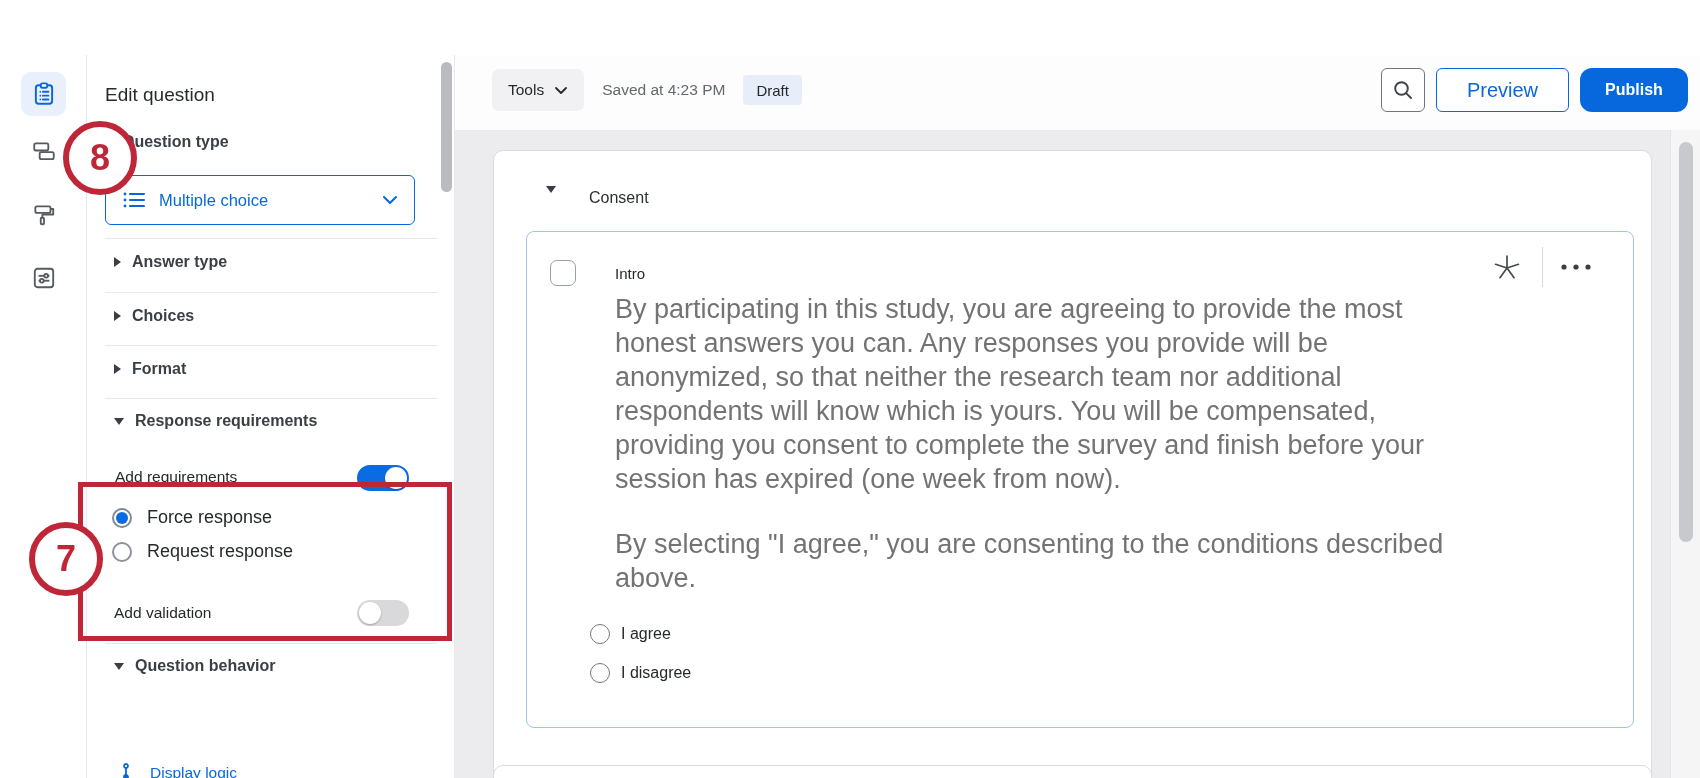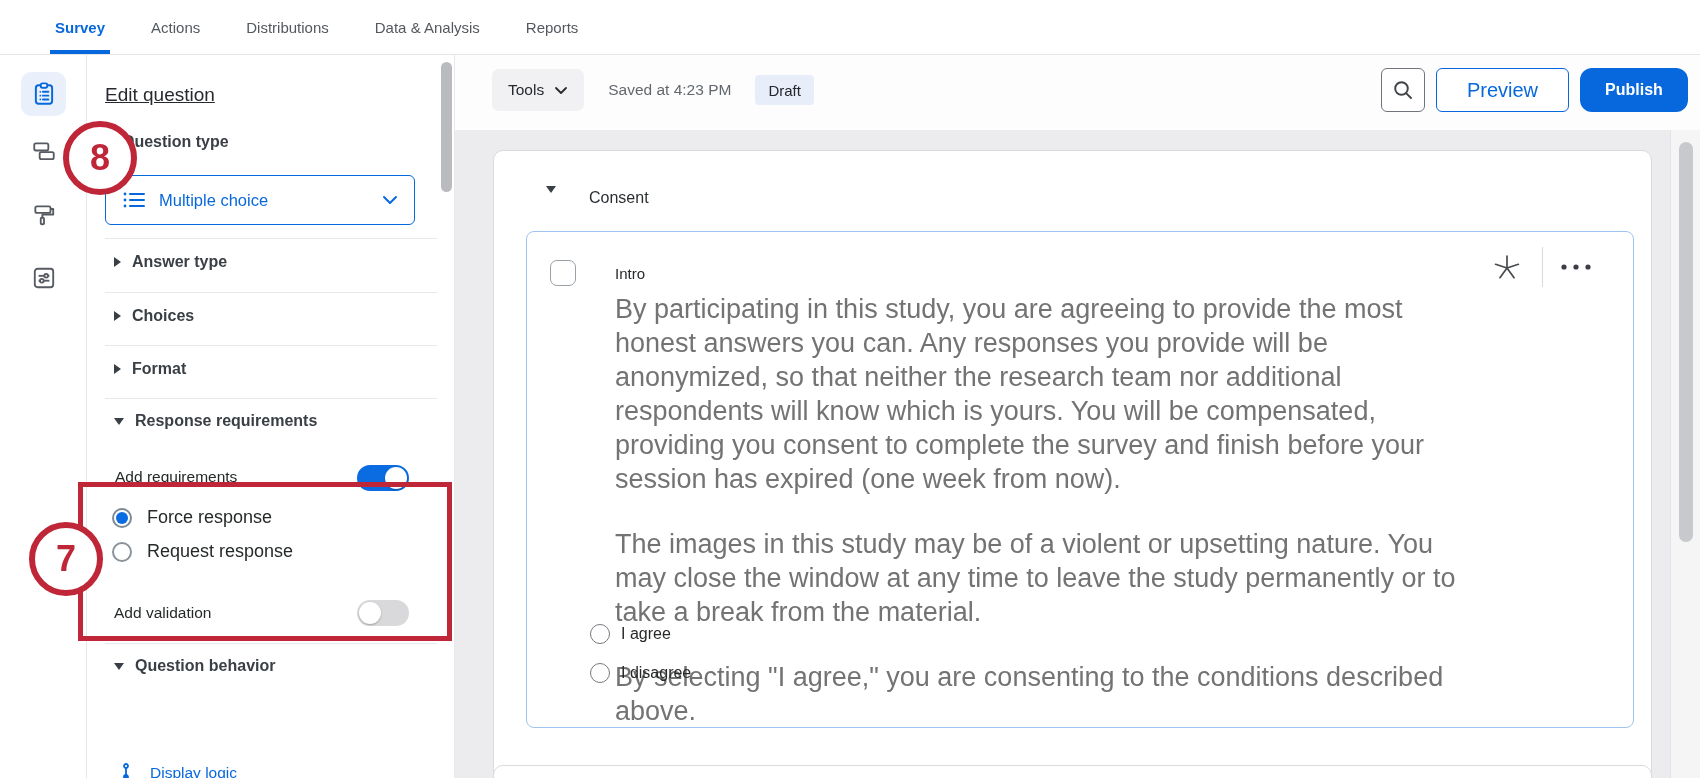--- a/index.html
+++ b/index.html
@@ -14,21 +14,21 @@
   .nav-item.active { color:#0768dd; font-weight:bold; }
   .nav-item.active::after { content:""; position:absolute; left:18px; right:18px; bottom:0; height:4px; background:#0768dd; }
 
   
   .rail { position:absolute; left:0; top:55px; width:87px; bottom:0; background:#fff; border-right:1px solid #e7e8ea; z-index:4; }
   .rail-btn { position:absolute; left:21px; width:45px; height:44px; border-radius:10px; display:flex; align-items:center; justify-content:center; cursor:pointer; }
   .rail-btn.active { background:#e9f0fc; }
 
   
   .panel { position:absolute; left:87px; top:55px; width:368px; bottom:0; background:#fff; overflow:hidden; z-index:3; border-right:1px solid #e7e8ea; }
-  .panel-title { position:absolute; left:18px; top:29px; font-size:19px; color:#26292d;text-decoration:underline; }
+  .panel-title { position:absolute; left:18px; top:29px; font-size:19px; color:#26292d; }
   .qtype-label { position:absolute; left:35px; top:78px; font-size:16px; font-weight:bold; color:#3a3f45; }
   .qtype-dd { position:absolute; left:18px; top:120px; width:310px; height:50px; border:1px solid #0768dd; border-radius:6px;
     background:#fff; display:flex; align-items:center; padding:0 16px; cursor:pointer; }
   .qtype-dd .dd-text { color:#0768dd; font-size:16.5px; margin-left:13px; flex:1; }
   .divider { position:absolute; left:18px; width:332px; height:1px; background:#e7e8ea; }
   .sec { position:absolute; left:27px; display:flex; align-items:center; gap:11px; font-size:16px; font-weight:bold; color:#3a3f45; cursor:pointer; }
   .tri-r { width:0; height:0; border-left:7px solid #3a3f45; border-top:5px solid transparent; border-bottom:5px solid transparent; }
   .tri-d { width:0; height:0; border-top:7px solid #3a3f45; border-left:5px solid transparent; border-right:5px solid transparent; }
   .ctl-row { position:absolute; left:28px; font-size:15.5px; color:#26292a; display:flex; align-items:center; }
   .toggle { position:absolute; left:270px; width:52px; height:26px; border-radius:13px; cursor:pointer; }
@@ -39,21 +39,21 @@
   .toggle.off .knob { left:2px; }
   .radio-row { position:absolute; left:25px; display:flex; align-items:center; gap:15px; font-size:18px; color:#26292a; cursor:pointer; }
   .radio { width:20px; height:20px; border-radius:50%; border:2px solid #8b929a; background:#fff; position:relative; }
   .radio.checked { border-color:#7e8a96; }
   .radio.checked::after { content:""; position:absolute; left:2px; top:2px; width:12px; height:12px; border-radius:50%; background:#0b6be0; }
   .dl-row { position:absolute; left:35px; top:708px; display:flex; align-items:center; gap:14px; color:#0768dd; font-size:15.5px; cursor:pointer; }
   .panel-thumb { position:absolute; right:2px; top:7px; width:11px; height:130px; border-radius:6px; background:#b9bbbe; }
 
   
   .main { position:absolute; left:455px; top:55px; right:0; bottom:0; background:#fdfdfd; }
-  .toolbar-left { position:absolute; left:37px; top:13px; height:44px; display:flex; align-items:center; gap:24px; }
+  .toolbar-left { position:absolute; left:37px; top:13px; height:44px; display:flex; align-items:center; gap:18px; }
   .tools-btn { height:42px; padding:0 16px; background:#f1f1f3; border-radius:7px; display:flex; align-items:center; gap:10px;
     font-size:15.5px; color:#26292c; cursor:pointer; }
   .saved-txt { font-size:15.5px; color:#63686e; }
   .draft-pill { height:30px; padding:0 13px; background:#e7eefa; border-radius:4px; display:flex; align-items:center; font-size:15px; color:#23272c; }
   .toolbar-right { position:absolute; right:12px; top:13px; display:flex; align-items:center; gap:11px; }
   .search-btn { width:44px; height:44px; border:1px solid #70757b; border-radius:6px; background:#fff; display:flex; align-items:center; justify-content:center; cursor:pointer; }
   .preview-btn { width:133px; height:44px; border:1px solid #0768dd; border-radius:6px; background:#fff; color:#0768dd;
     font-size:20px; font-weight:500; display:flex; align-items:center; justify-content:center; cursor:pointer; }
   .publish-btn { width:108px; height:44px; border:none; border-radius:12px; background:#0768dd; color:#fff;
     font-size:16px; font-weight:600; display:flex; align-items:center; justify-content:center; cursor:pointer; }
@@ -88,27 +88,20 @@
   .c8 { left:63px; top:121px; }
   .c7 { left:29px; top:522px; }
 
   svg { display:block; }
 </style>
 </head>
 <body>
 
 <div class="app">
 
-  <header class="topnav">
-    <div class="nav-item active">Survey</div>
-    <div class="nav-item">Actions</div>
-    <div class="nav-item">Distributions</div>
-    <div class="nav-item">Data &amp; Analysis</div>
-    <div class="nav-item">Reports</div>
-  </header>
 
   <nav class="rail">
     <div class="rail-btn active" style="top:17px;">
       <span>
         <svg width="26" height="26" viewBox="0 0 24 24" fill="none" stroke="#0768dd" stroke-width="1.8" stroke-linecap="round" stroke-linejoin="round">
           <rect x="4.5" y="4" width="15" height="17" rx="2.5"></rect>
           <rect x="9" y="2.2" width="6" height="4" rx="1.5" fill="#fff"></rect>
           <circle cx="8.6" cy="10" r="0.8" fill="#0768dd" stroke="none"></circle>
             <line x1="11" y1="10" x2="16" y2="10"></line>
           <circle cx="8.6" cy="13.5" r="0.8" fill="#0768dd" stroke="none"></circle>
@@ -283,21 +276,20 @@
           <span class="q-menu">
             <svg width="34" height="10" viewBox="0 0 34 10">
                 <circle cx="5" cy="5" r="2.6" fill="#3b3f44"></circle>
                 <circle cx="17" cy="5" r="2.6" fill="#3b3f44"></circle>
                 <circle cx="29" cy="5" r="2.6" fill="#3b3f44"></circle>
               </svg>
           </span>
 
           <div class="q-body">
             <p>By participating in this study, you are agreeing to provide the most honest answers you can. Any responses you provide will be anonymized, so that neither the research team nor additional respondents will know which is yours. You will be compensated, providing you consent to complete the survey and finish before your session has expired (one week from now).</p>
-            <p>The images in this study may be of a violent or upsetting nature. You may close the window at any time to leave the study permanently or to take a break from the material.</p>
             <p>By selecting "I agree," you are consenting to the conditions described above.</p>
           </div>
 
           <div class="q-choice" style="top:392px;">
             <span class="q-radio"></span>
             <span>I agree</span>
           </div>
           <div class="q-choice" style="top:431px;">
             <span class="q-radio"></span>
             <span>I disagree</span>

